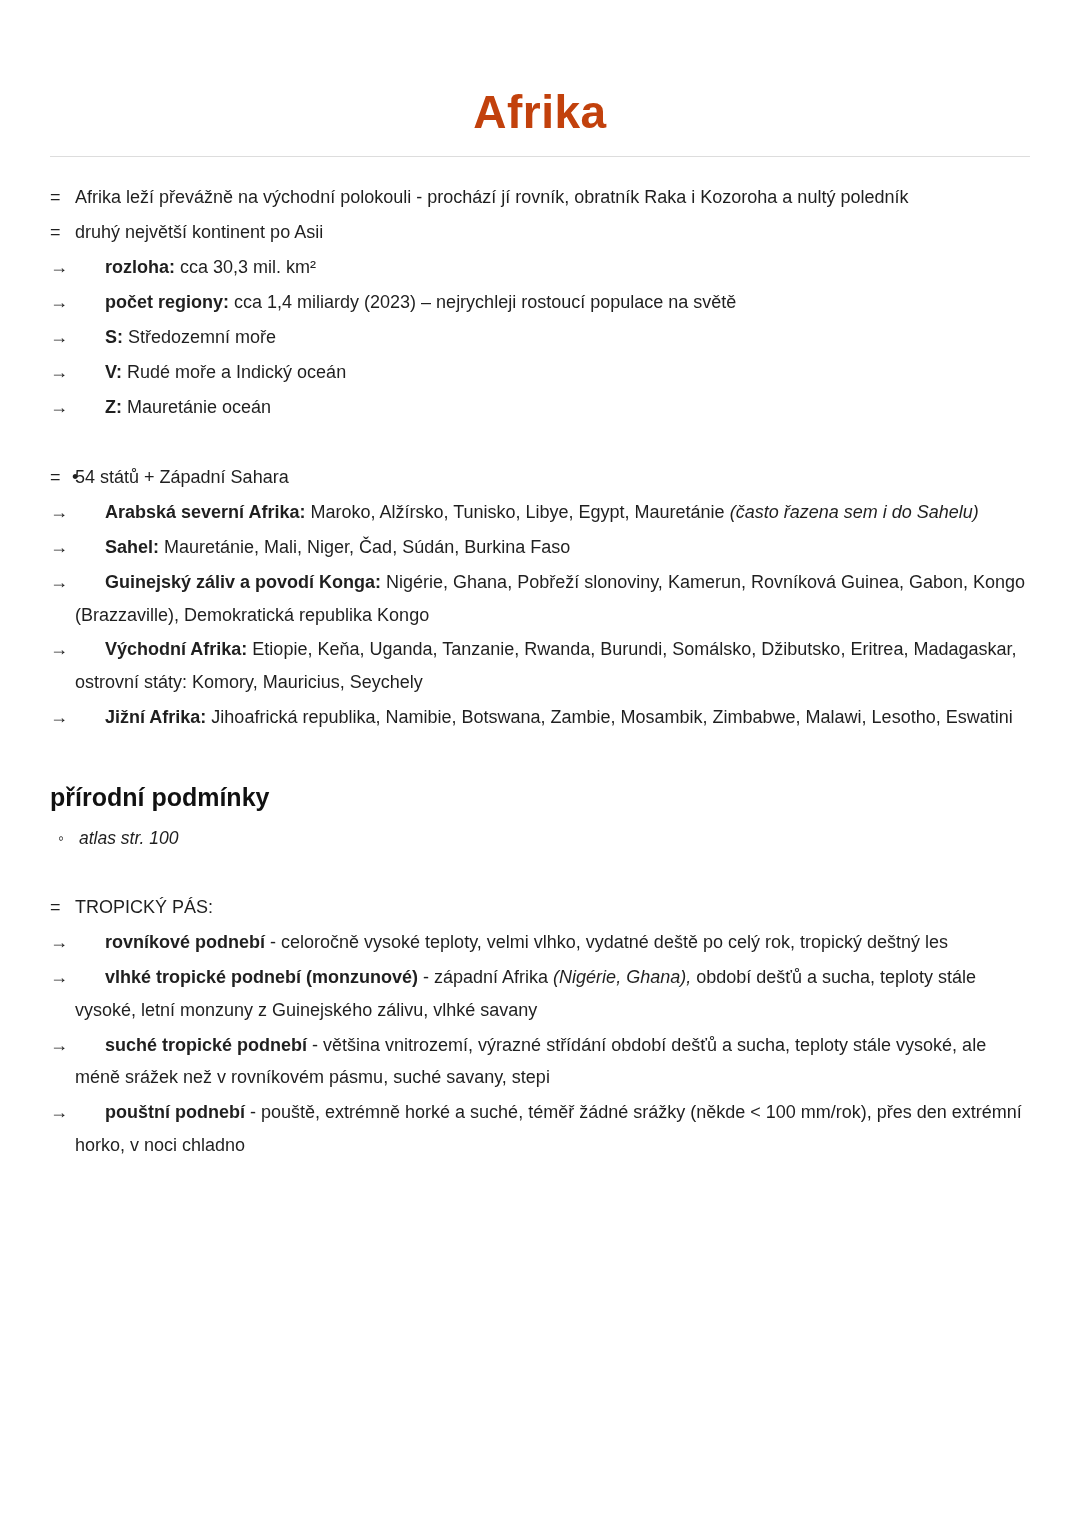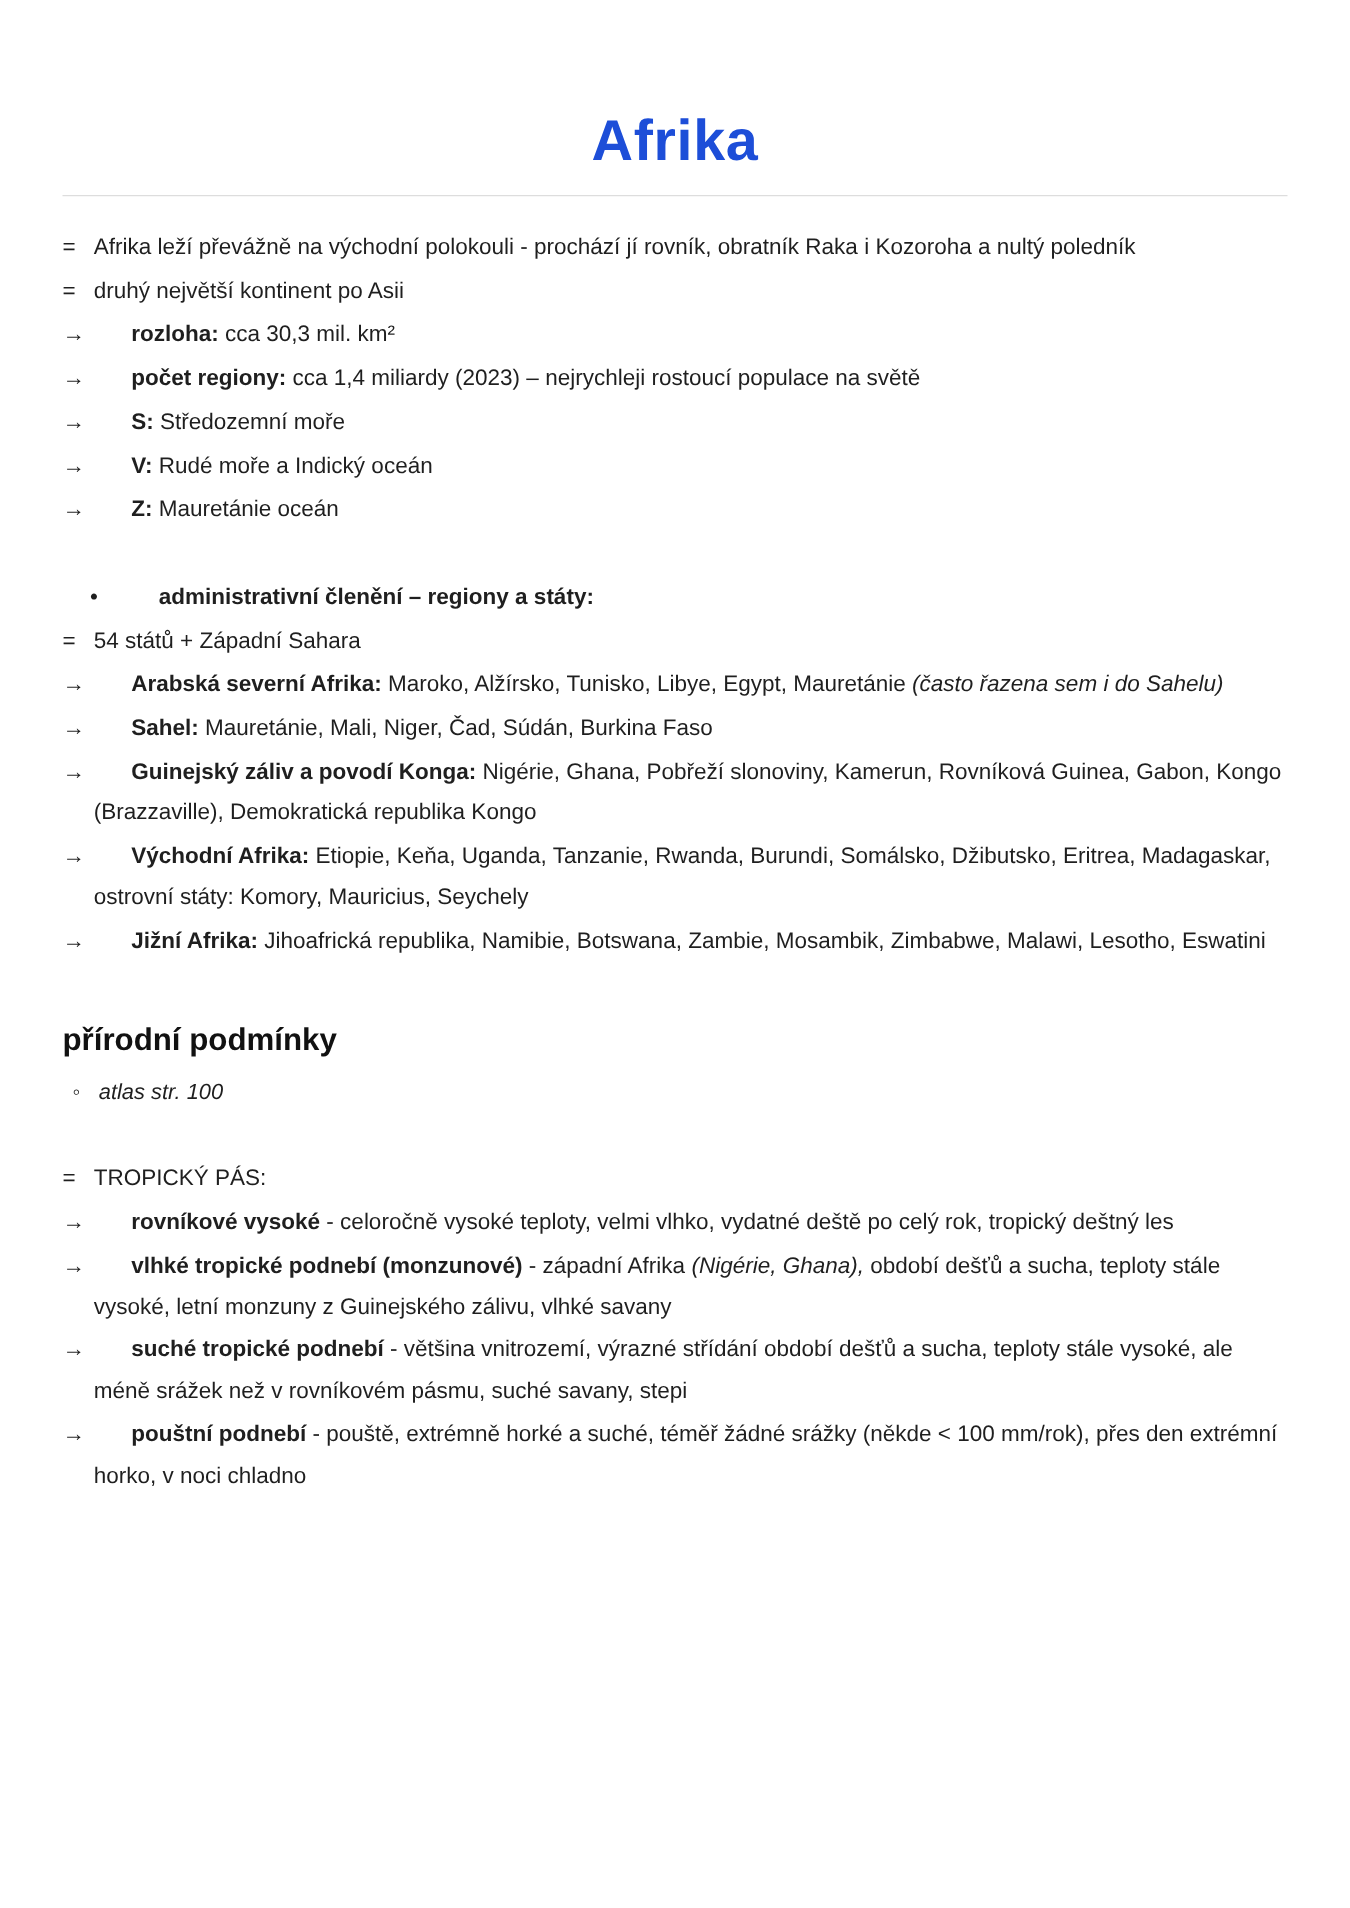--- a/index.html
+++ b/index.html
@@ -15,21 +15,21 @@
     margin: 0 auto;
     padding: 85px 50px 60px 50px;
     background: #ffffff;
   }
   h1.title {
     margin: 0 0 16px 0;
     text-align: center;
     font-size: 46px;
     line-height: 1.2;
     font-weight: 700;
-    color: #1d4ed8;
+    color: #c2410c;
     letter-spacing: 0.5px;
   }
   hr.rule {
     border: none;
     border-top: 1px solid #dddddd;
     margin: 0 0 24px 0;
   }
   .content { }
   .line {
     position: relative;
@@ -64,30 +64,30 @@
   <hr class="rule">
   <div class="content">
       <div class="line"><span class="marker">=</span><span>Afrika leží převážně na východní polokouli - prochází jí rovník, obratník Raka i Kozoroha a nultý poledník</span></div>
       <div class="line"><span class="marker">=</span><span>druhý největší kontinent po Asii</span></div>
       <div class="line"><span class="marker">→</span><span class="b">rozloha:</span><span> cca 30,3 mil. km²</span></div>
       <div class="line"><span class="marker">→</span><span class="b">počet regiony:</span><span> cca 1,4 miliardy (2023) – nejrychleji rostoucí populace na světě</span></div>
       <div class="line"><span class="marker">→</span><span class="b">S:</span><span> Středozemní moře</span></div>
       <div class="line"><span class="marker">→</span><span class="b">V:</span><span> Rudé moře a Indický oceán</span></div>
       <div class="line"><span class="marker">→</span><span class="b">Z:</span><span> Mauretánie oceán</span></div>
       <div class="spacer"></div>
-      <div class="line indent-bullet"><span class="marker">•</span><span class="b">administrativní členění – regiony a státy:</span></div>
+      <div class="line indent-bullet"><span class="marker">•</span></div>
       <div class="line"><span class="marker">=</span><span>54 států + Západní Sahara</span></div>
       <div class="line"><span class="marker">→</span><span class="b">Arabská severní Afrika:</span><span> Maroko, Alžírsko, Tunisko, Libye, Egypt, Mauretánie </span><span class="i">(často řazena sem i do Sahelu)</span></div>
       <div class="line"><span class="marker">→</span><span class="b">Sahel:</span><span> Mauretánie, Mali, Niger, Čad, Súdán, Burkina Faso</span></div>
       <div class="line"><span class="marker">→</span><span class="b">Guinejský záliv a povodí Konga:</span><span> Nigérie, Ghana, Pobřeží slonoviny, Kamerun, Rovníková Guinea, Gabon, Kongo (Brazzaville), Demokratická republika Kongo</span></div>
       <div class="line"><span class="marker">→</span><span class="b">Východní Afrika:</span><span> Etiopie, Keňa, Uganda, Tanzanie, Rwanda, Burundi, Somálsko, Džibutsko, Eritrea, Madagaskar, ostrovní státy: Komory, Mauricius, Seychely</span></div>
       <div class="line"><span class="marker">→</span><span class="b">Jižní Afrika:</span><span> Jihoafrická republika, Namibie, Botswana, Zambie, Mosambik, Zimbabwe, Malawi, Lesotho, Eswatini</span></div>
       <div class="spacer"></div>
       <h2 class="section">přírodní podmínky</h2>
       <div class="line indent-sub"><span class="marker">◦</span><span class="i">atlas str. 100</span></div>
       <div class="spacer"></div>
       <div class="line"><span class="marker">=</span><span>TROPICKÝ PÁS:</span></div>
-      <div class="line"><span class="marker">→</span><span class="b">rovníkové vysoké</span><span> - celoročně vysoké teploty, velmi vlhko, vydatné deště po celý rok, tropický deštný les</span></div>
+      <div class="line"><span class="marker">→</span><span class="b">rovníkové podnebí</span><span> - celoročně vysoké teploty, velmi vlhko, vydatné deště po celý rok, tropický deštný les</span></div>
       <div class="line"><span class="marker">→</span><span class="b">vlhké tropické podnebí (monzunové)</span><span> - západní Afrika </span><span class="i">(Nigérie, Ghana),</span><span> období dešťů a sucha, teploty stále vysoké, letní monzuny z Guinejského zálivu, vlhké savany</span></div>
       <div class="line"><span class="marker">→</span><span class="b">suché tropické podnebí</span><span> - většina vnitrozemí, výrazné střídání období dešťů a sucha, teploty stále vysoké, ale méně srážek než v rovníkovém pásmu, suché savany, stepi</span></div>
       <div class="line"><span class="marker">→</span><span class="b">pouštní podnebí</span><span> - pouště, extrémně horké a suché, téměř žádné srážky (někde &lt; 100 mm/rok), přes den extrémní horko, v noci chladno</span></div>
     </div>
 </div>
 
 </body></html>

